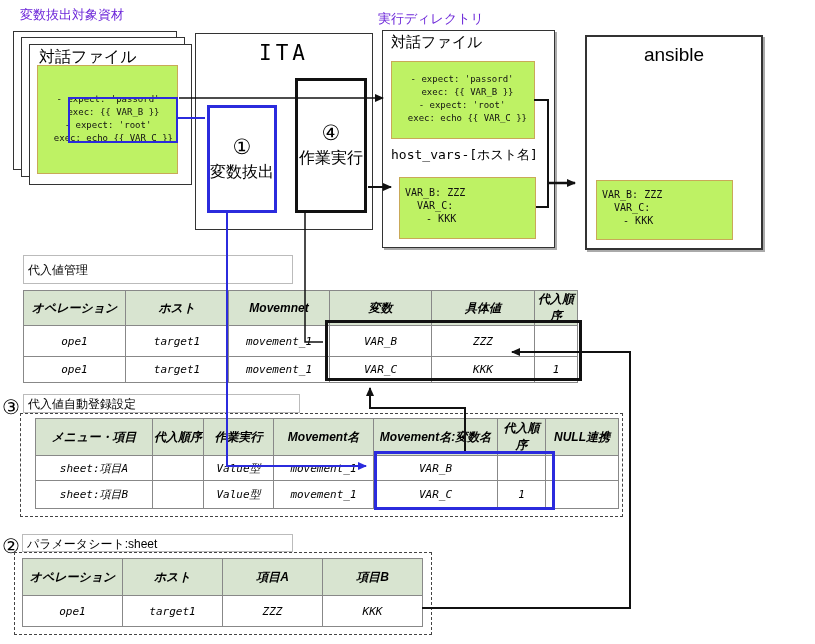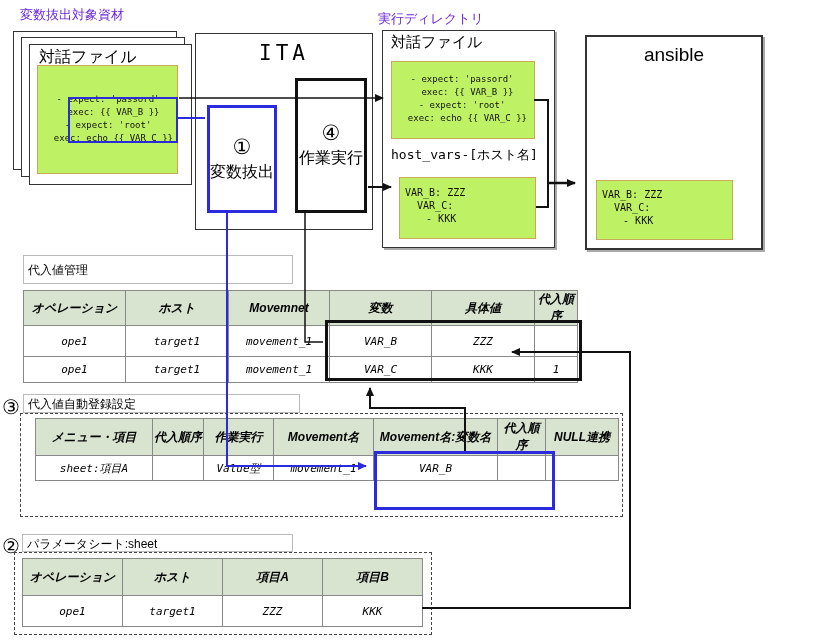--- a/index.html
+++ b/index.html
@@ -157,20 +157,29 @@
         <tbody>
           <tr style="height: 25px;">
             <td>sheet:項目A</td>
             <td></td>
             <td>Value型</td>
             <td>movement_1</td>
             <td>VAR_B</td>
             <td></td>
             <td></td>
           </tr>
+          <tr style="height: 28px;">
+            <td>sheet:項目B</td>
+            <td></td>
+            <td>Value型</td>
+            <td>movement_1</td>
+            <td>VAR_C</td>
+            <td>1</td>
+            <td></td>
+          </tr>
         </tbody>
       </table>
   </div>
 
   <div class="abs hl-rect-blue" style="left:374px;top:451px;width:181px;height:59px;"></div>
 
   <div class="abs circled" style="left:2px;top:536px;">②</div>
   <div class="abs label-box" style="left:22px;top:534px;width:271px;height:18px;line-height:14px;">パラメータシート:sheet</div>
   <div class="abs dashed" style="left:14px;top:552px;width:418px;height:83px;"></div>
   <div class="abs" style="left:22px;top:558px;">

